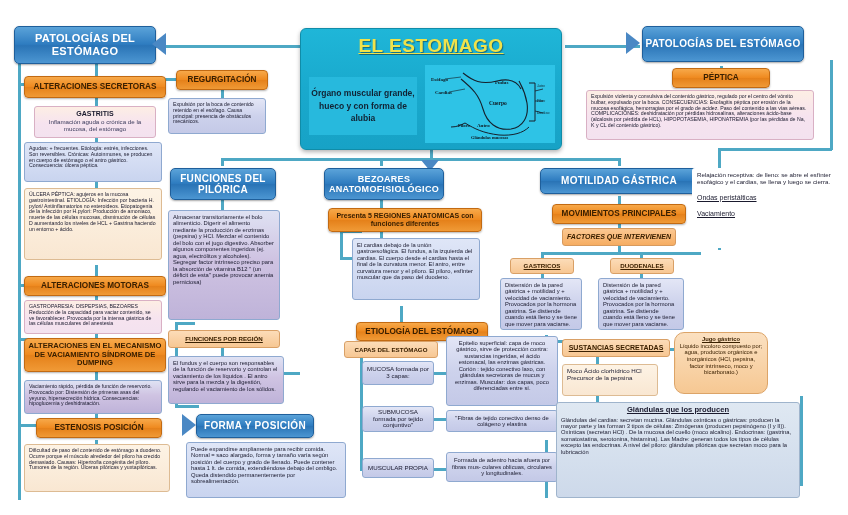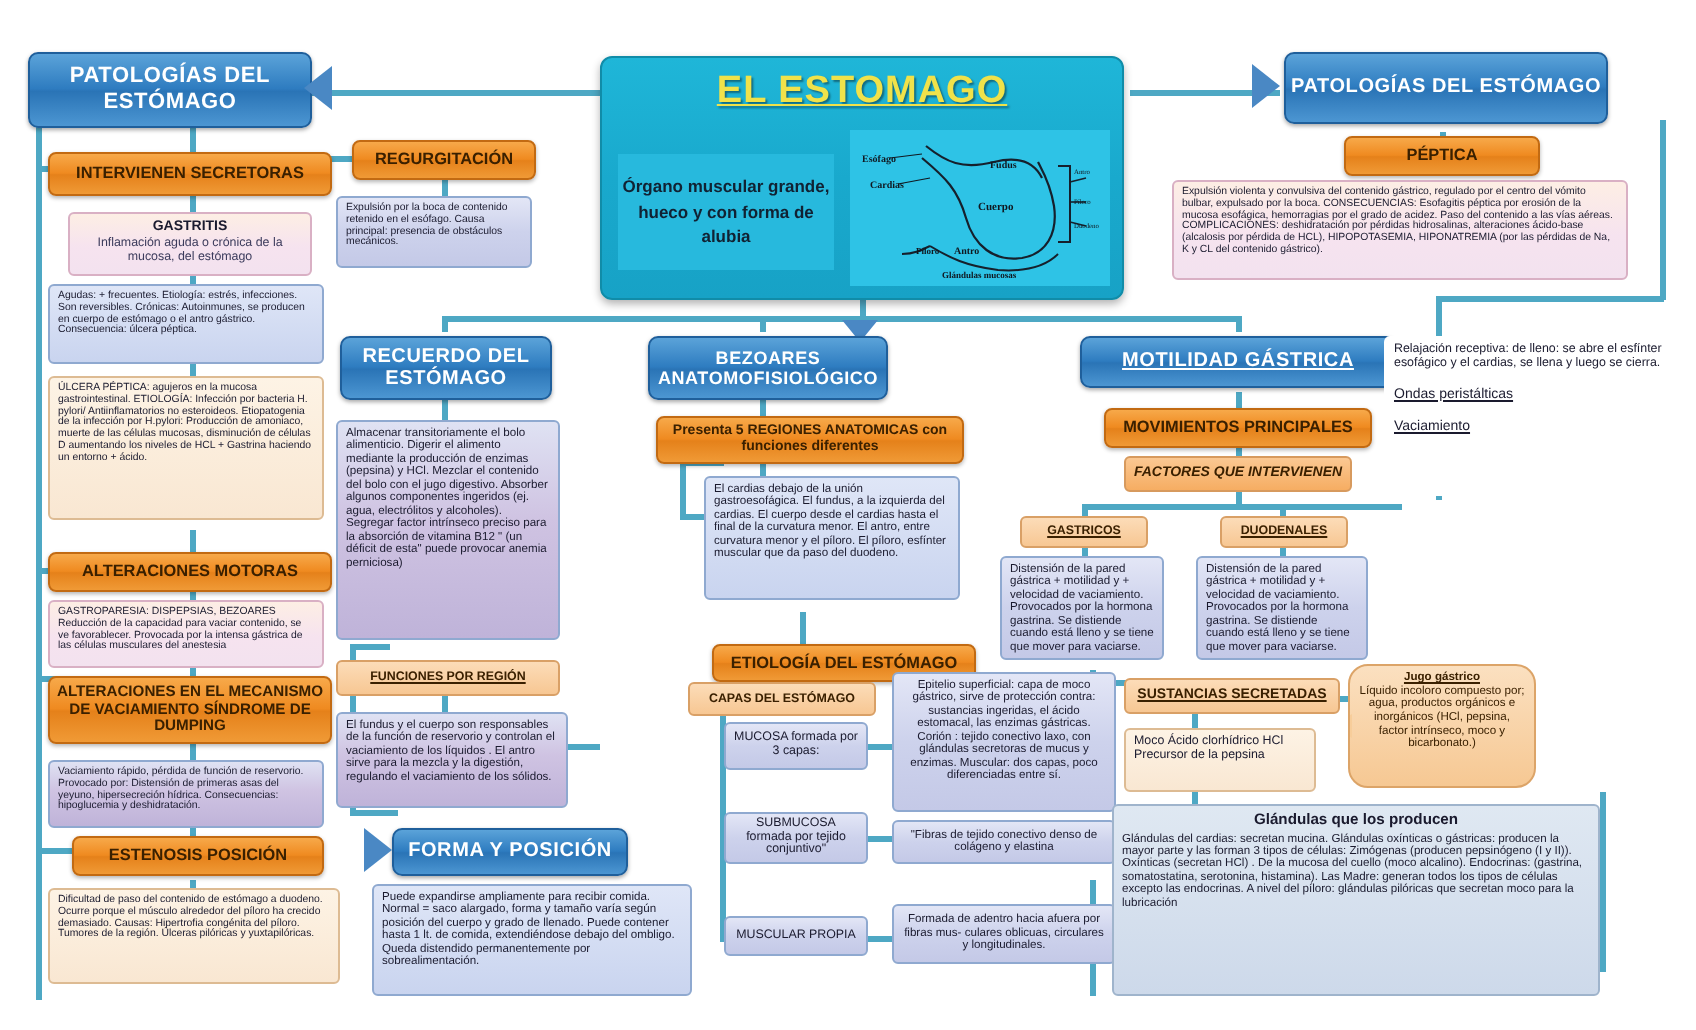--- a/index.html
+++ b/index.html
@@ -245,21 +245,21 @@
   <div class="ln lnh" style="left:545px;top:340px;width:54px;"></div>
   <div class="ln lnv" style="left:800px;top:396px;height:90px;"></div>
   <div class="ln lnv" style="left:545px;top:440px;height:58px;"></div>
 
   <div class="blue-hdr f12" style="left:14px;top:26px;width:140px;height:36px;">
     <span>PATOLOGÍAS  DEL ESTÓMAGO</span>
   </div>
   <div class="arrow arrow-left" style="left:152px;top:33px;"></div>
 
   <div class="orange-hdr f9" style="left:24px;top:76px;width:140px;height:20px;">
-    <span>INTERVIENEN SECRETORAS</span>
+    <span>ALTERACIONES SECRETORAS</span>
   </div>
   <div class="tbox tbox-pinkgrad" style="left:34px;top:106px;width:122px;height:32px;">
     <div class="f8 ctr" style="font-weight:bold;">GASTRITIS</div>
     <div class="f7 ctr" style="margin-top:1px;color:#3b3b5c;">Inflamación aguda o crónica de la mucosa, del estómago</div>
   </div>
   <div class="tbox tbox-blue f6" style="left:24px;top:142px;width:138px;height:40px;">
     <span>Agudas: + frecuentes. Etiología: estrés, infecciones. Son reversibles.  Crónicas: Autoinmunes, se producen en cuerpo de estómago o el antro gástrico. Consecuencia: úlcera péptica.</span>
   </div>
   <div class="tbox tbox-peach f6" style="left:24px;top:188px;width:138px;height:72px;">
     <span>ÚLCERA PÉPTICA:  agujeros en la mucosa gastrointestinal. ETIOLOGÍA: Infección por bacteria H. pylori/ Antiinflamatorios no esteroideos. Etiopatogenia de la infección por H.pylori: Producción de amoniaco, muerte de las células mucosas, disminución de células D aumentando los niveles de HCL + Gastrina haciendo un entorno + ácido.</span>
@@ -332,21 +332,21 @@
   <div class="arrow arrow-right" style="left:626px;top:32px;"></div>
 
   <div class="orange-hdr f9" style="left:672px;top:68px;width:96px;height:18px;">
     <span>PÉPTICA</span>
   </div>
   <div class="tbox tbox-pinkgrad f6 blurry" style="left:586px;top:90px;width:228px;height:50px;">
     <span>Expulsión violenta y convulsiva del contenido gástrico, regulado por el centro del vómito bulbar, expulsado por la boca. CONSECUENCIAS: Esofagitis péptica por erosión de la mucosa esofágica, hemorragias por el grado de acidez. Paso del contenido a las vías aéreas. COMPLICACIONES: deshidratación por pérdidas hidrosalinas, alteraciones ácido-base (alcalosis por pérdida de HCL), HIPOPOTASEMIA, HIPONATREMIA (por las pérdidas de Na, K y CL del contenido gástrico).</span>
   </div>
 
   <div class="blue-hdr f11" style="left:170px;top:168px;width:104px;height:30px;">
-    <span>RECUERDO DEL ESTÓMAGO</span>
+    <span>FUNCIONES DEL PILÓRICA</span>
   </div>
   <div class="tbox tbox-purp f65" style="left:168px;top:210px;width:112px;height:110px;">
     <span>Almacenar transitoriamente el bolo alimenticio. Digerir el alimento mediante la producción de enzimas (pepsina) y HCl. Mezclar el contenido del bolo con el jugo digestivo. Absorber algunos componentes ingeridos (ej. agua, electrólitos y alcoholes). Segregar factor intrínseco preciso para la absorción de vitamina B12 " (un déficit de esta" puede provocar anemia perniciosa)</span>
   </div>
   <div class="orange-soft f7" style="left:168px;top:330px;width:110px;height:16px;">
     <span style="text-decoration:underline;">FUNCIONES POR REGIÓN</span>
   </div>
   <div class="tbox tbox-purp f65" style="left:168px;top:356px;width:116px;height:48px;">
     <span>El fundus y el cuerpo son responsables de la función de reservorio y controlan el vaciamiento de los líquidos .  El antro sirve para la mezcla y la digestión, regulando el vaciamiento de los sólidos.</span>
   </div>
@@ -389,21 +389,21 @@
     <span>"Fibras de tejido conectivo denso de colágeno y elastina</span>
   </div>
 
   <div class="tbox tbox-lav f7 ctr" style="left:362px;top:458px;width:72px;height:20px;display:flex;align-items:center;justify-content:center;">
     <span>MUSCULAR PROPIA</span>
   </div>
   <div class="tbox tbox-lav f65 ctr" style="left:446px;top:452px;width:112px;height:30px;display:flex;align-items:center;justify-content:center;">
     <span>Formada de adentro hacia afuera por fibras mus- culares oblicuas, circulares y longitudinales.</span>
   </div>
 
-  <div class="blue-hdr f11" style="left:540px;top:168px;width:156px;height:24px;text-decoration:underline;">
+  <div class="blue-hdr f11" style="left:540px;top:168px;width:156px;height:24px;">
     <span>MOTILIDAD GÁSTRICA</span>
   </div>
   <div class="orange-hdr f9" style="left:552px;top:204px;width:132px;height:18px;">
     <span>MOVIMIENTOS PRINCIPALES</span>
   </div>
   <div class="orange-lite f8" style="left:562px;top:228px;width:112px;height:16px;background:linear-gradient(to bottom,#fbc892 0%,#f6ad62 100%);font-style:italic;font-weight:bold;">
     <span>FACTORES QUE INTERVIENEN</span>
   </div>
 
   <div class="orange-soft f7" style="left:510px;top:258px;width:62px;height:14px;">
@@ -432,17 +432,17 @@
   <div class="tbox tbox-peach f7" style="left:562px;top:364px;width:96px;height:32px;">
     <span>Moco Ácido clorhídrico HCl Precursor de la pepsina</span>
   </div>
 
   <div class="bubble f65" style="left:674px;top:332px;width:94px;height:62px;">
     <div style="text-decoration:underline;font-weight:bold;">Jugo gástrico</div>
     <div>Líquido incoloro compuesto por; agua, productos orgánicos e inorgánicos (HCl, pepsina, factor intrínseco, moco y bicarbonato.)</div>
   </div>
 
   <div class="tbox tbox-blgreen f65" style="left:556px;top:402px;width:244px;height:96px;">
-    <div class="f85 ctr" style="font-weight:bold;margin-bottom:2px;">Glándulas que los producen</div>
+    <div class="f85 ctr" style="text-decoration:underline;font-weight:bold;margin-bottom:2px;">Glándulas que los producen</div>
     <div>Glándulas del cardias: secretan mucina.  Glándulas oxínticas o gástricas: producen la mayor parte y las forman 3 tipos de células: Zimógenas (producen pepsinógeno (I y II)). Oxínticas (secretan HCl) . De la mucosa del cuello (moco alcalino). Endocrinas: (gastrina, somatostatina, serotonina, histamina). Las Madre: generan todos los tipos de células excepto las endocrinas. A nivel del píloro: glándulas pilóricas que secretan moco para la lubricación</div>
   </div>
 
 </div>
 
 </body></html>

